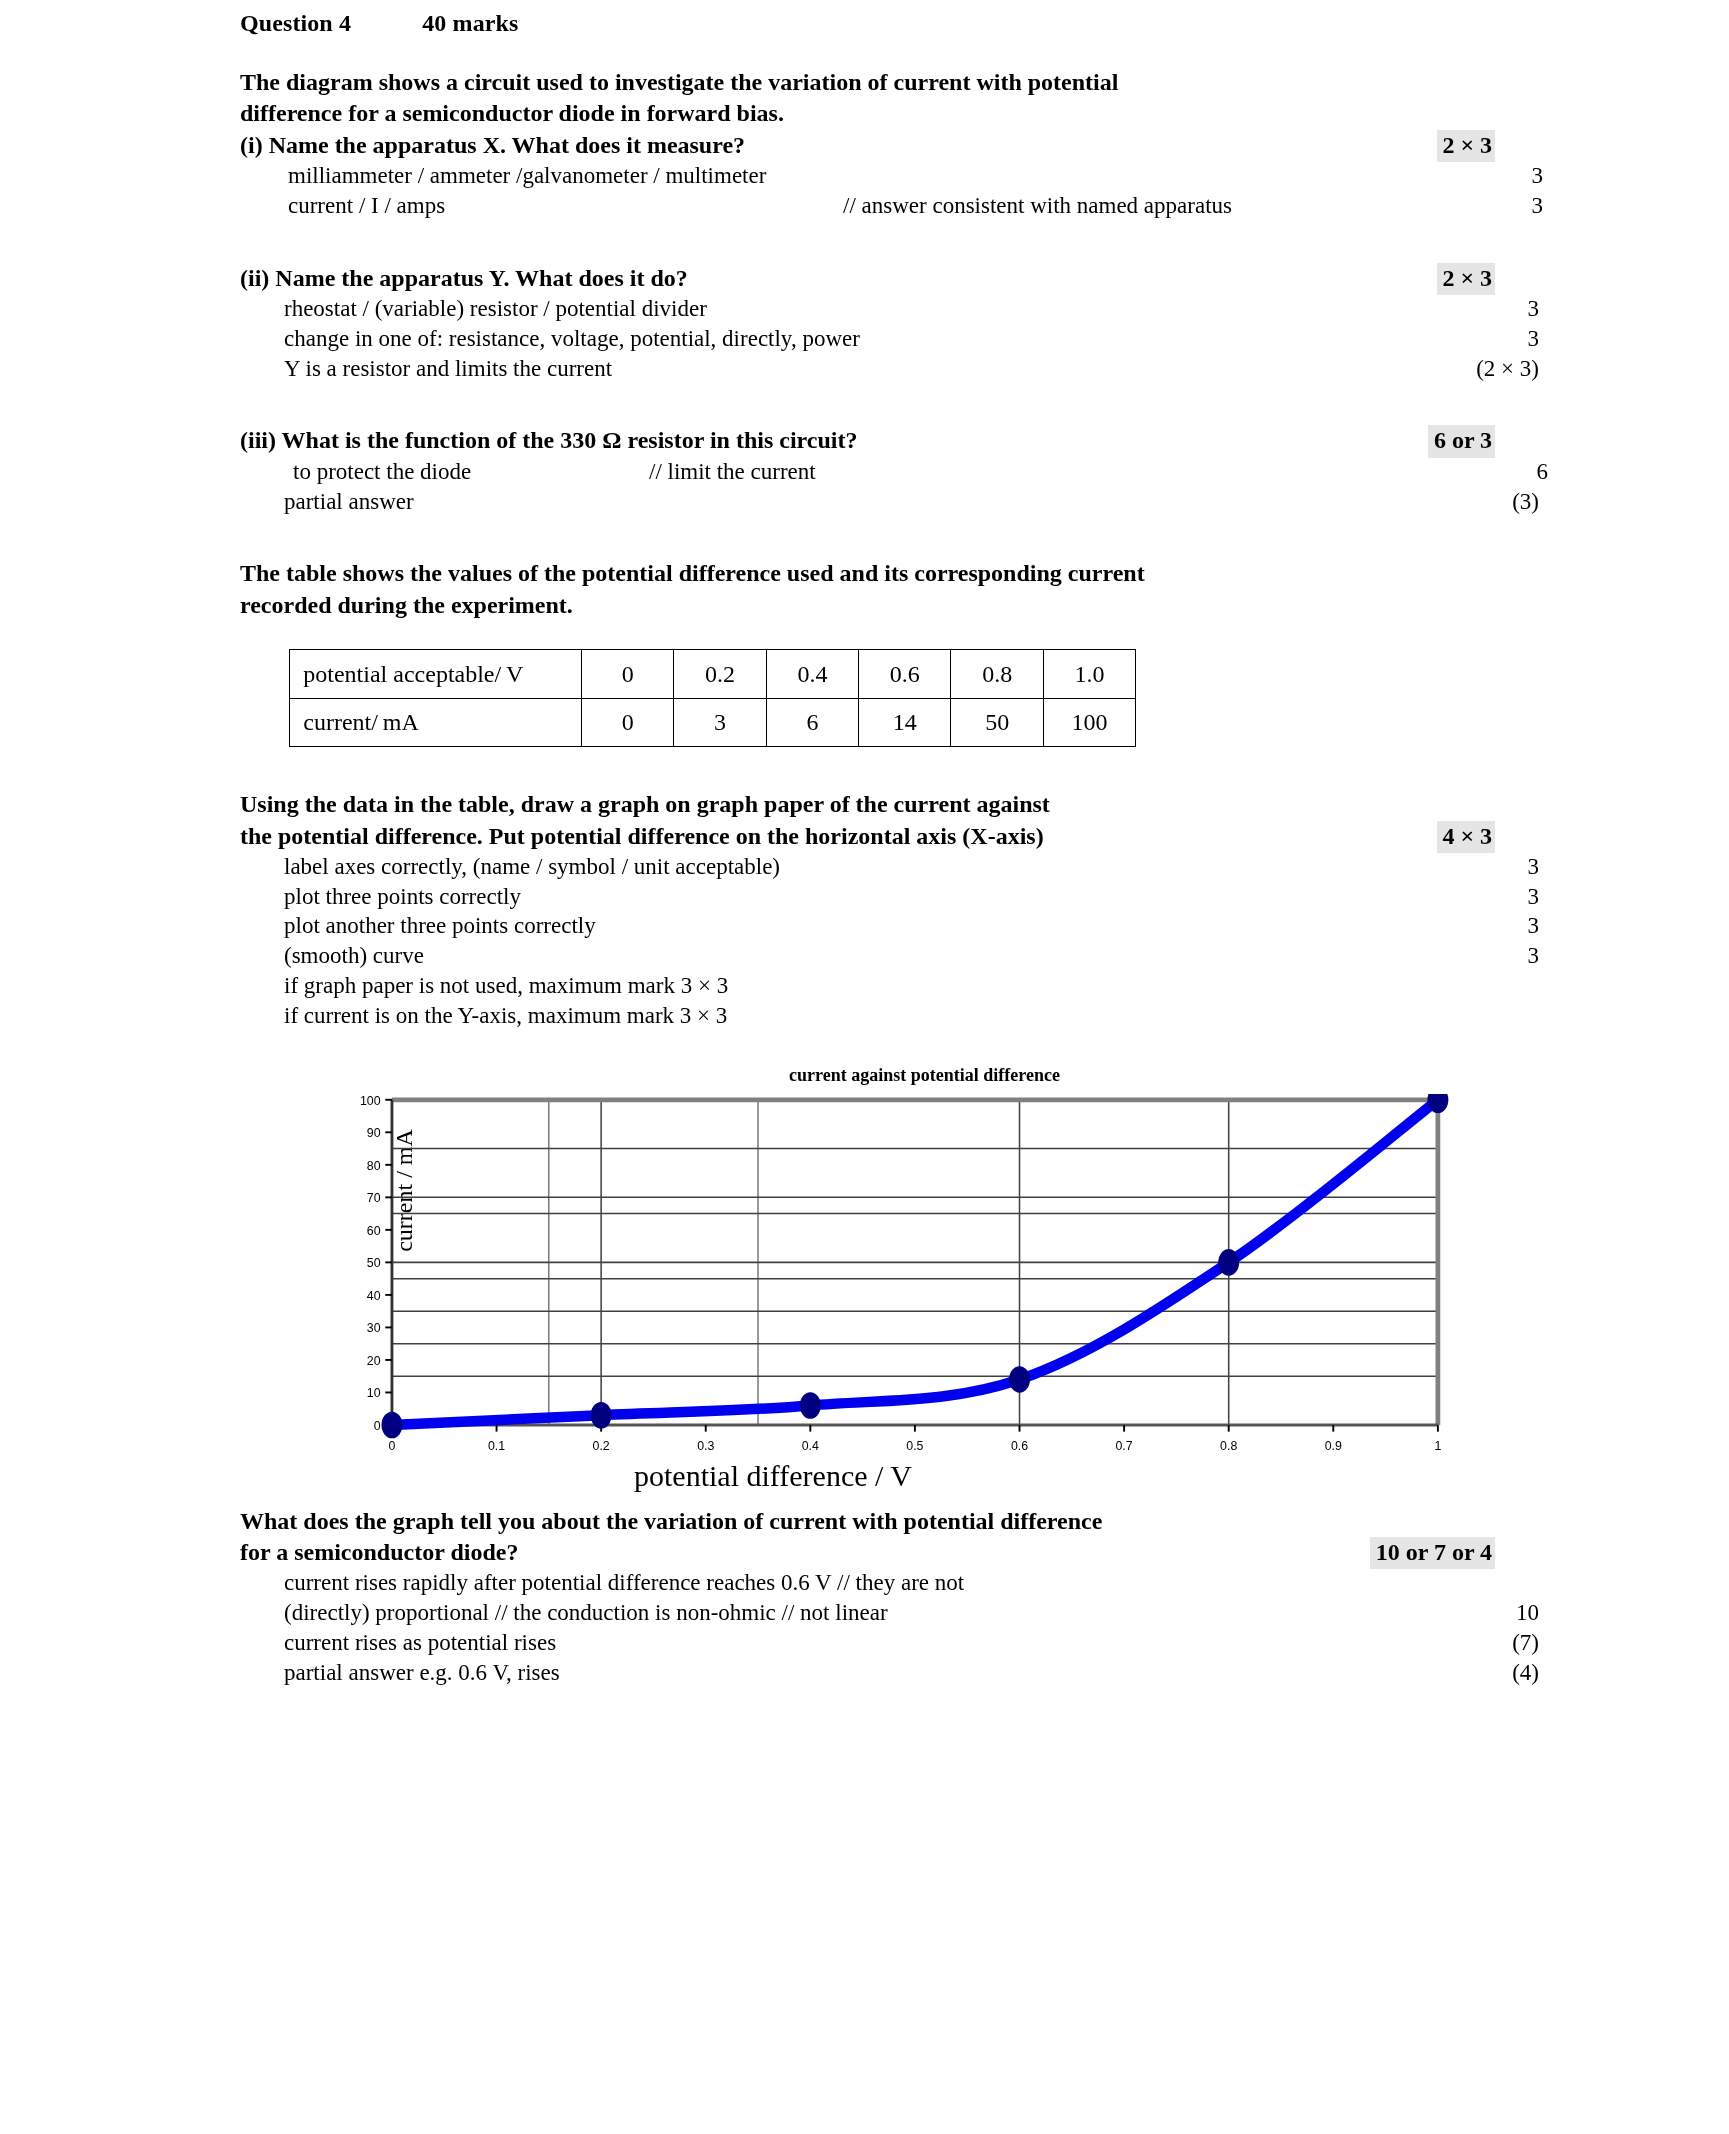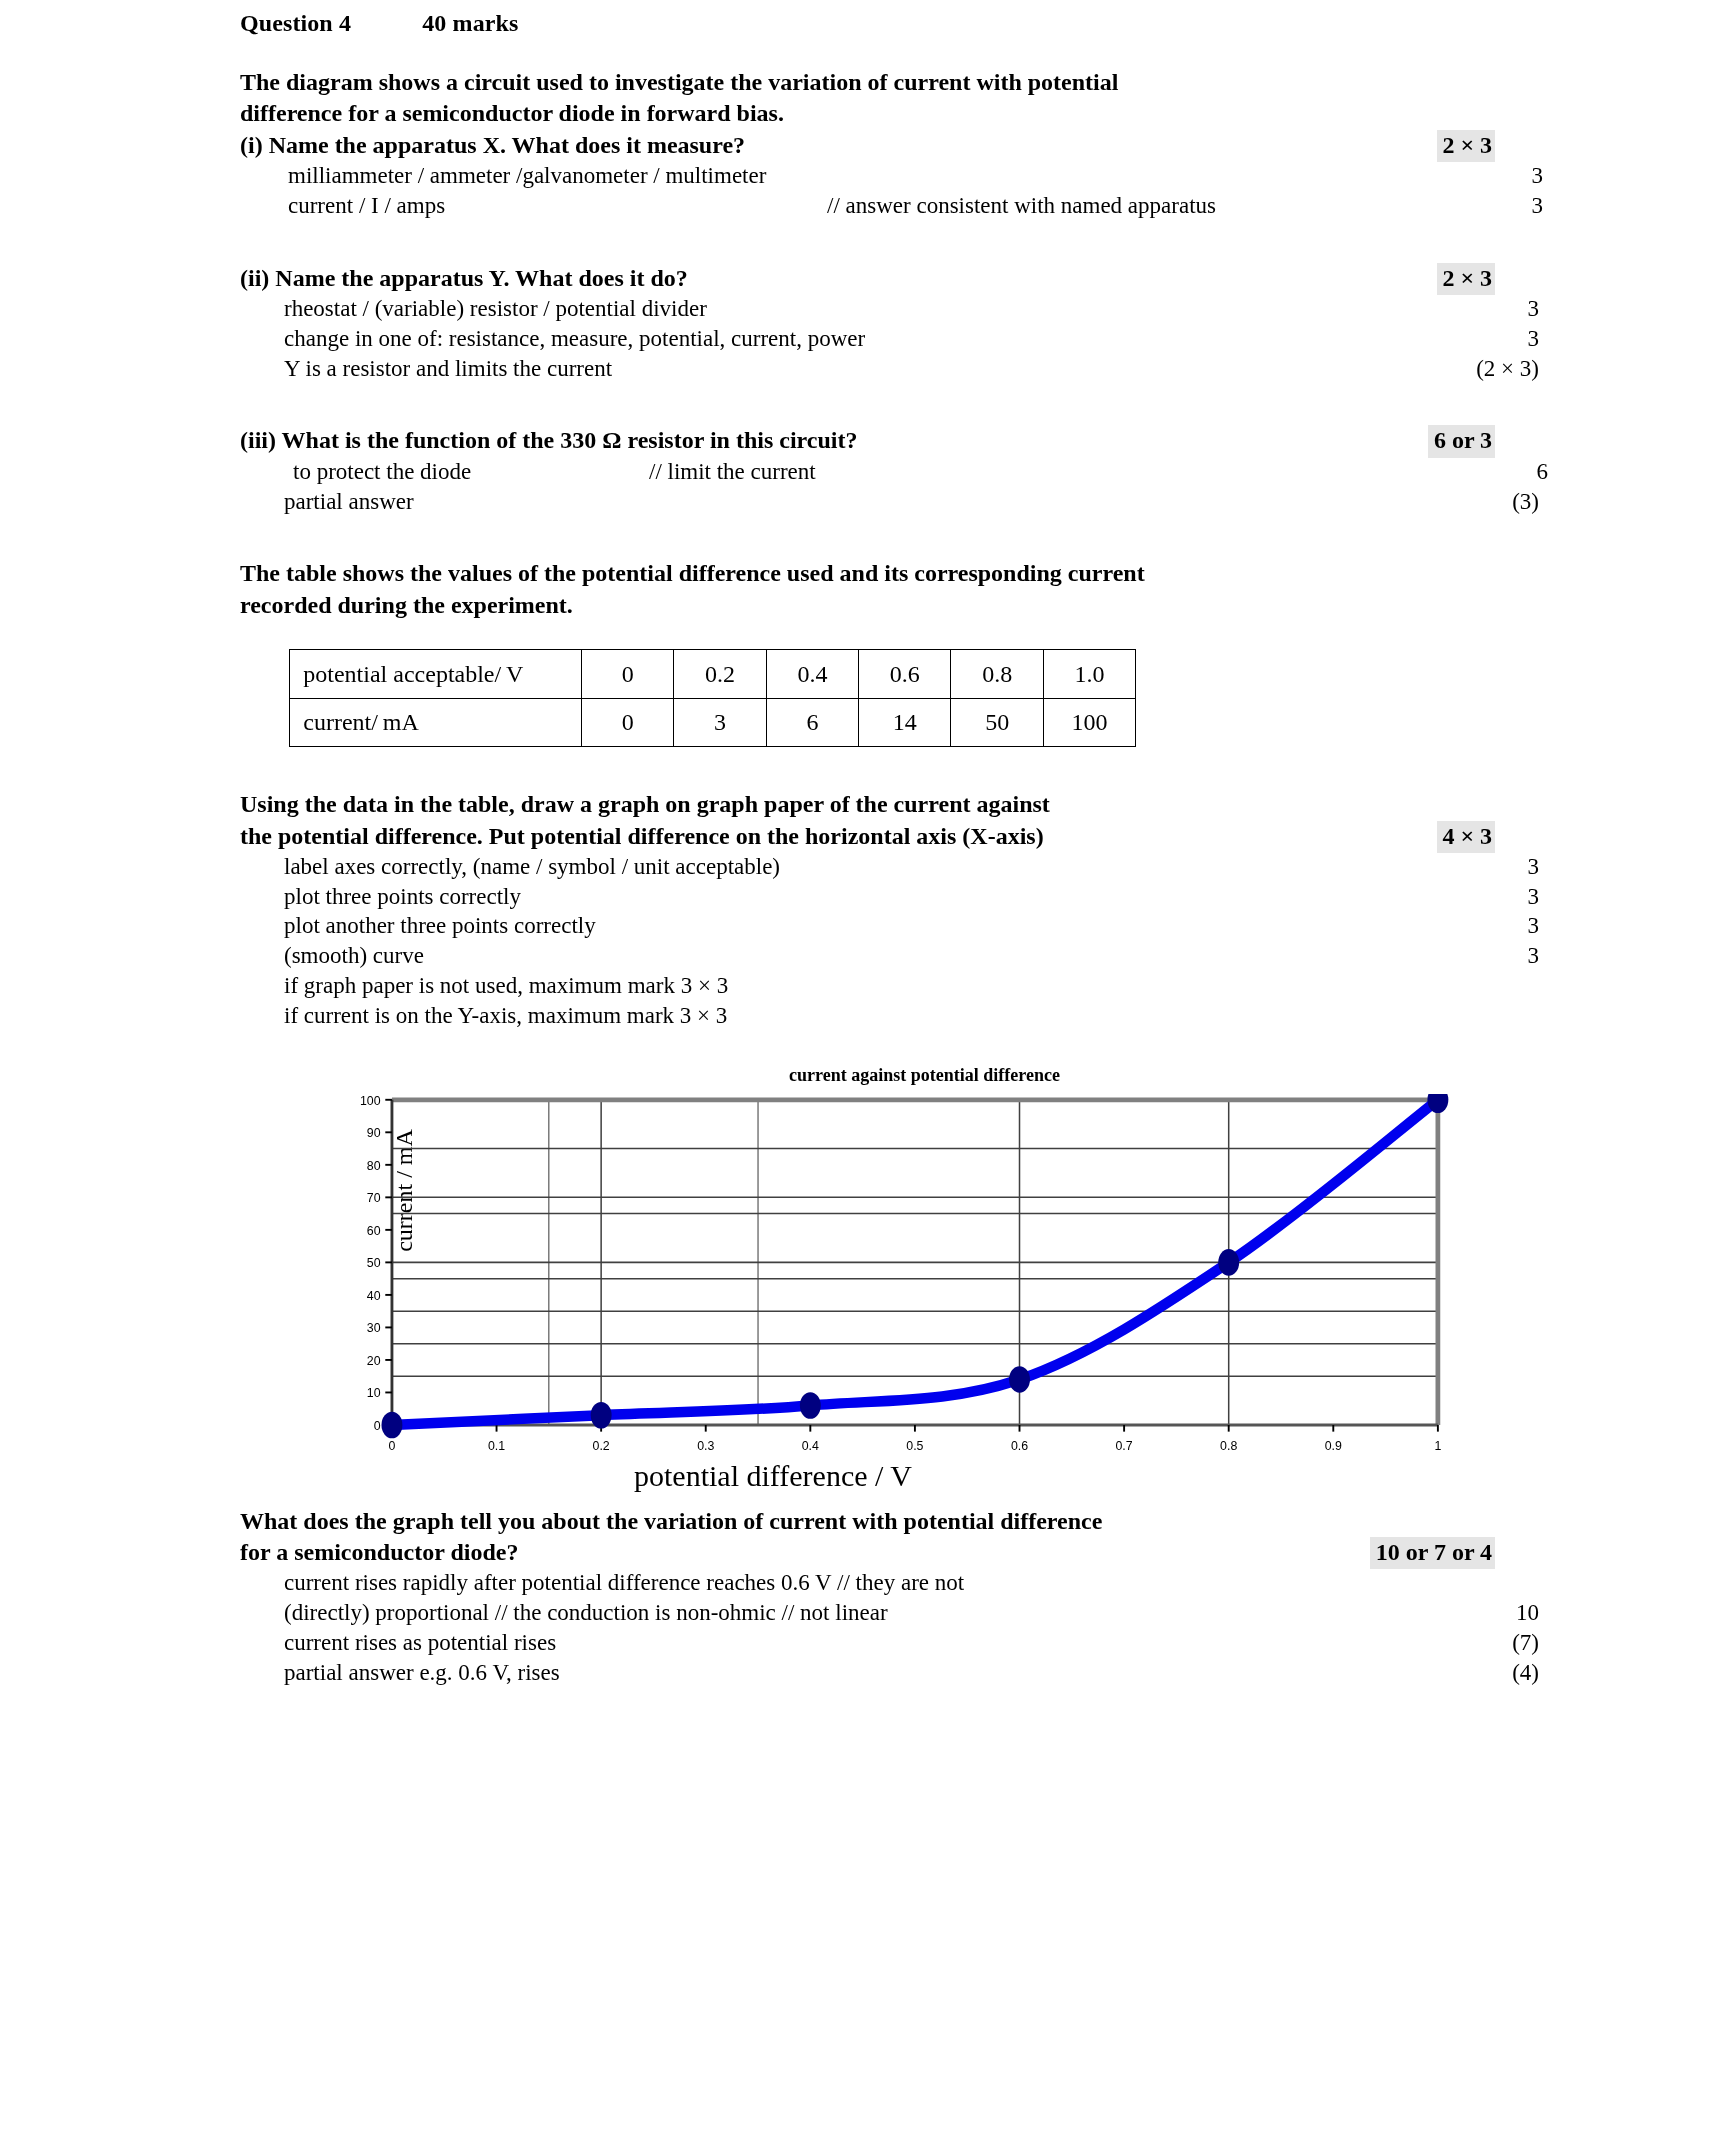--- a/index.html
+++ b/index.html
@@ -62,21 +62,21 @@
   .gap-md { height: 28.5px; }
   .gap-lg { height: 42px; }
 
   .inline-note {
     position: absolute;
     left: 409px;
     top: 0;
     white-space: nowrap;
     font-size: 23px;
   }
-  .inline-note.far { left: 587px; }
+  .inline-note.far { left: 603px; }
 
   
   .data-table-wrap { padding-left: 49px; }
   table.data-table {
     border-collapse: collapse;
     font-size: 24px;
     font-weight: normal;
   }
   table.data-table td {
     border: 1.5px solid #000000;
@@ -172,21 +172,21 @@
 
   <div class="row stem">
     <span>(ii) Name the apparatus Y.  What does it do?</span>
     <span class="marks hl">2 × 3</span>
   </div>
   <div class="row ans indent2">
     <span>rheostat / (variable) resistor / potential divider</span>
     <span class="marks plain">3</span>
   </div>
   <div class="row ans indent2">
-    <span>change in one of:  resistance, measure, potential, current, power</span>
+    <span>change in one of:  resistance, voltage, potential, directly, power</span>
     <span class="marks plain">3</span>
   </div>
   <div class="row ans indent2">
     <span>Y is a resistor and limits the current</span>
     <span class="marks plain">(2 × 3)</span>
   </div>
 
   <div class="gap-lg"></div>
 
   <div class="row stem">

